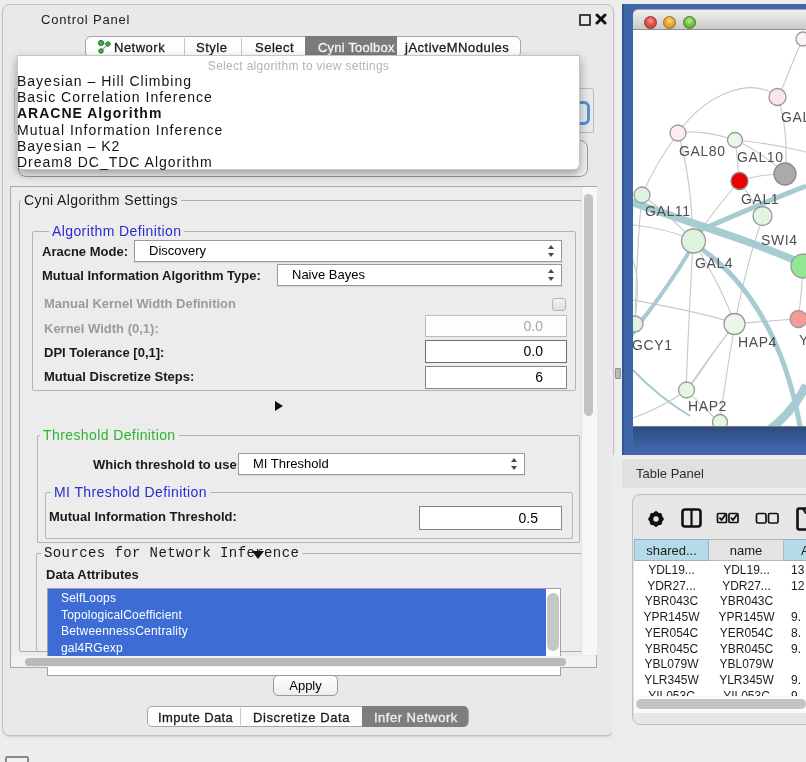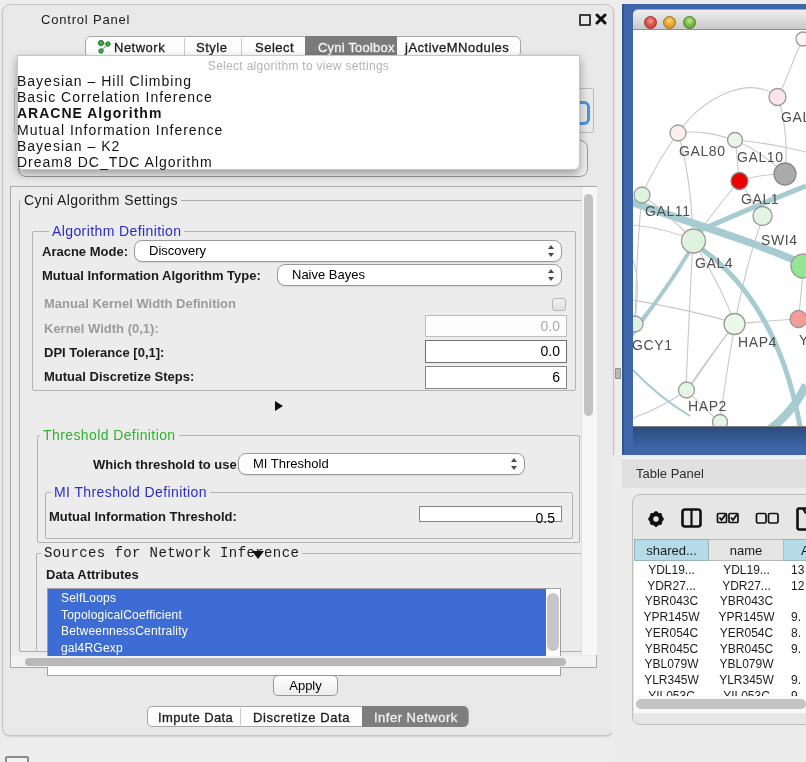--- a/index.html
+++ b/index.html
@@ -2,23 +2,23 @@
 <html><head>
 <meta charset="utf-8">
 <style>
   html,body{margin:0;padding:0;}
   body{width:806px;height:762px;overflow:hidden;font-family:"Liberation Sans",sans-serif;background:#ededed;}
   #stage{position:relative;width:806px;height:762px;overflow:hidden;}
   .abs{position:absolute;}
   .b{font-weight:bold;}
   .lbl{font-size:13px;color:#1a1a1a;white-space:nowrap;}
   .glbl{font-size:13px;color:#9b9b9b;white-space:nowrap;font-weight:bold;}
-  .field{background:#fff;border:1px solid #858585;font-size:14px;text-align:right;padding:0 6px;box-sizing:border-box;line-height:21px;}
+  .field{background:#fff;border:1px solid #858585;font-size:14px;text-align:right;padding:0 23px;box-sizing:border-box;line-height:21px;}
   .gfield{background:#fdfdfd;border:1px solid #bdbdbd;color:#a9a9a9;}
-  .combo{background:#fff;border:1px solid #9a9a9a;border-radius:8px;font-size:13px;box-sizing:border-box;line-height:20px;padding:0 14px;box-shadow:0 1px 1px rgba(0,0,0,0.08);}
+  .combo{background:#fff;border:1px solid #9a9a9a;border-radius:0;font-size:13px;box-sizing:border-box;line-height:20px;padding:0 14px;box-shadow:0 1px 1px rgba(0,0,0,0.08);}
   .updn{position:absolute;right:6px;top:50%;width:7px;height:12px;margin-top:-6px;}
   .updn:before{content:"";position:absolute;left:0;top:0;border-left:3.5px solid transparent;border-right:3.5px solid transparent;border-bottom:4.5px solid #4a4a4a;}
   .updn:after{content:"";position:absolute;left:0;bottom:0;border-left:3.5px solid transparent;border-right:3.5px solid transparent;border-top:4.5px solid #4a4a4a;}
   .gbox{border:1px solid #b3b3b3;border-radius:2px;}
   .gtitle{position:absolute;top:-9px;background:#ececec;padding:0 3px;font-size:14px;letter-spacing:0.4px;white-space:nowrap;}
 </style>
 </head>
 <body>
 <div id="stage">
 
@@ -76,21 +76,21 @@
 
   <div class="abs gbox" style="left:37px;top:435px;width:541px;height:106px;">
     <div class="gtitle" style="left:2px;color:#2db52d;">Threshold Definition</div>
   </div>
   <div class="abs lbl b" style="left:93px;top:457px;">Which threshold to use:</div>
   <div class="abs combo" style="left:238px;top:453px;width:287px;height:22px;">MI Threshold<span class="updn"></span></div>
   <div class="abs gbox" style="left:45px;top:492px;width:526px;height:45px;">
     <div class="gtitle" style="left:5px;color:#2b2bcd;">MI Threshold Definition</div>
   </div>
   <div class="abs lbl b" style="left:49px;top:509px;">Mutual Information Threshold:</div>
-  <div class="abs field" style="left:419px;top:506px;width:143px;height:16px;line-height:22px;text-align:right;">0.5</div>
+  <div class="abs field" style="left:419px;top:506px;width:143px;height:24px;line-height:22px;text-align:right;">0.5</div>
 
   <div class="abs gbox" style="left:36px;top:553px;width:544px;height:97px;border-bottom:none;">
     <div class="gtitle" style="left:4px;color:#1a1a1a;font-family:Liberation Mono, monospace;">Sources for Network Inference</div>
   </div>
   <div class="abs" style="left:252px;top:551px;width:0;height:0;border-left:6.5px solid transparent;border-right:6.5px solid transparent;border-top:8.5px solid #111;"></div>
   <div class="abs lbl b" style="left:46px;top:567px;">Data Attributes</div>
   <div class="abs" style="left:47px;top:588px;width:514px;height:88px;background:#fff;border:1px solid #9f9f9f;box-sizing:border-box;overflow:hidden;">
     <div class="abs" style="left:0;top:0;width:498px;height:68px;background:#3e6cd5;"></div>
     <div class="abs" style="left:13px;top:1px;font-size:12px;letter-spacing:0.2px;line-height:16.6px;color:#fff;">SelfLoops<br>TopologicalCoefficient<br>BetweennessCentrality<br>gal4RGexp</div>
     <div class="abs" style="left:499px;top:4px;width:12px;height:58px;background:#c6c6c6;border-radius:6px;"></div>

